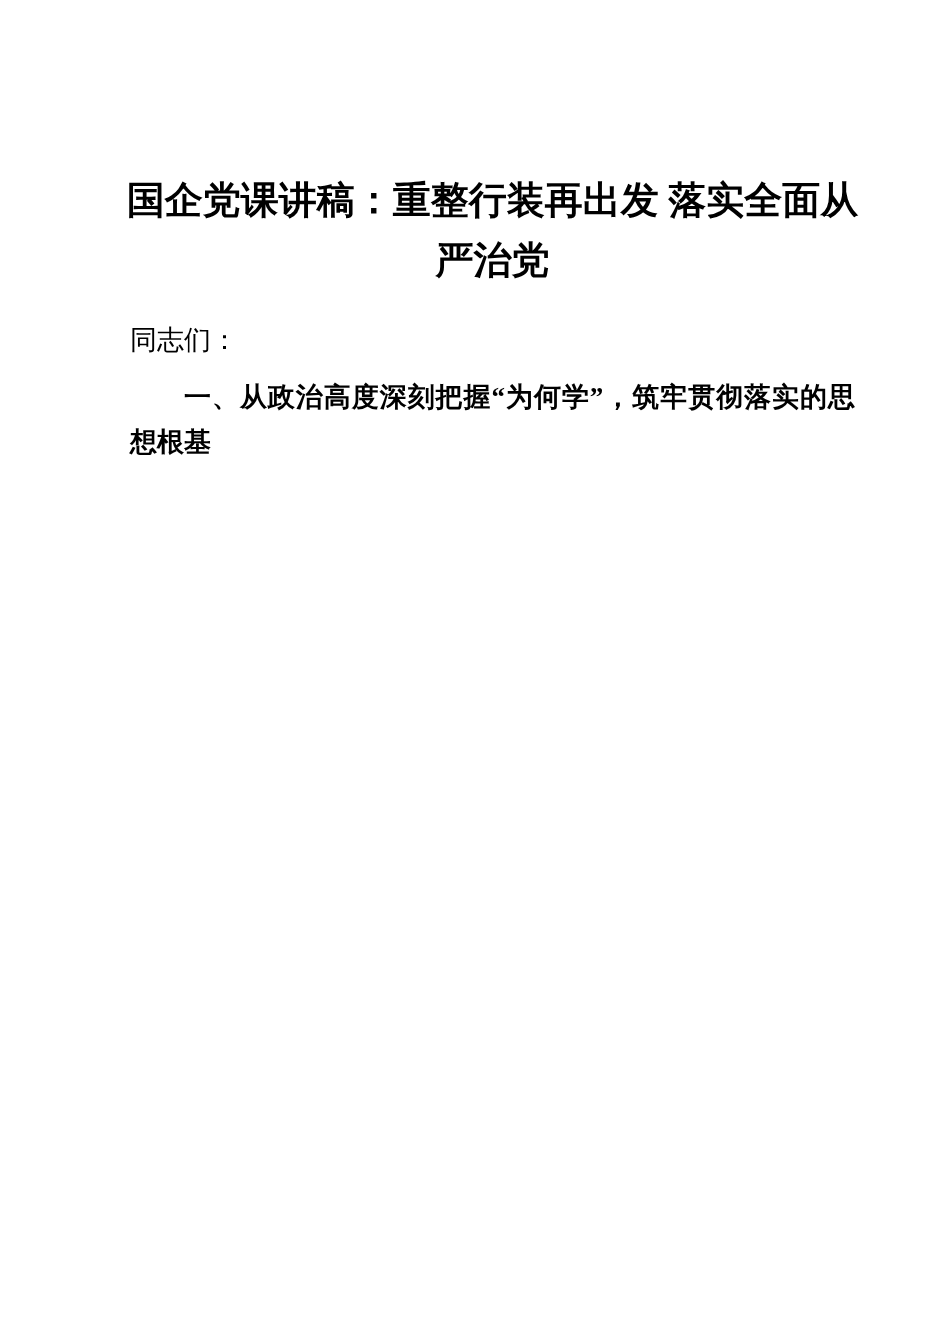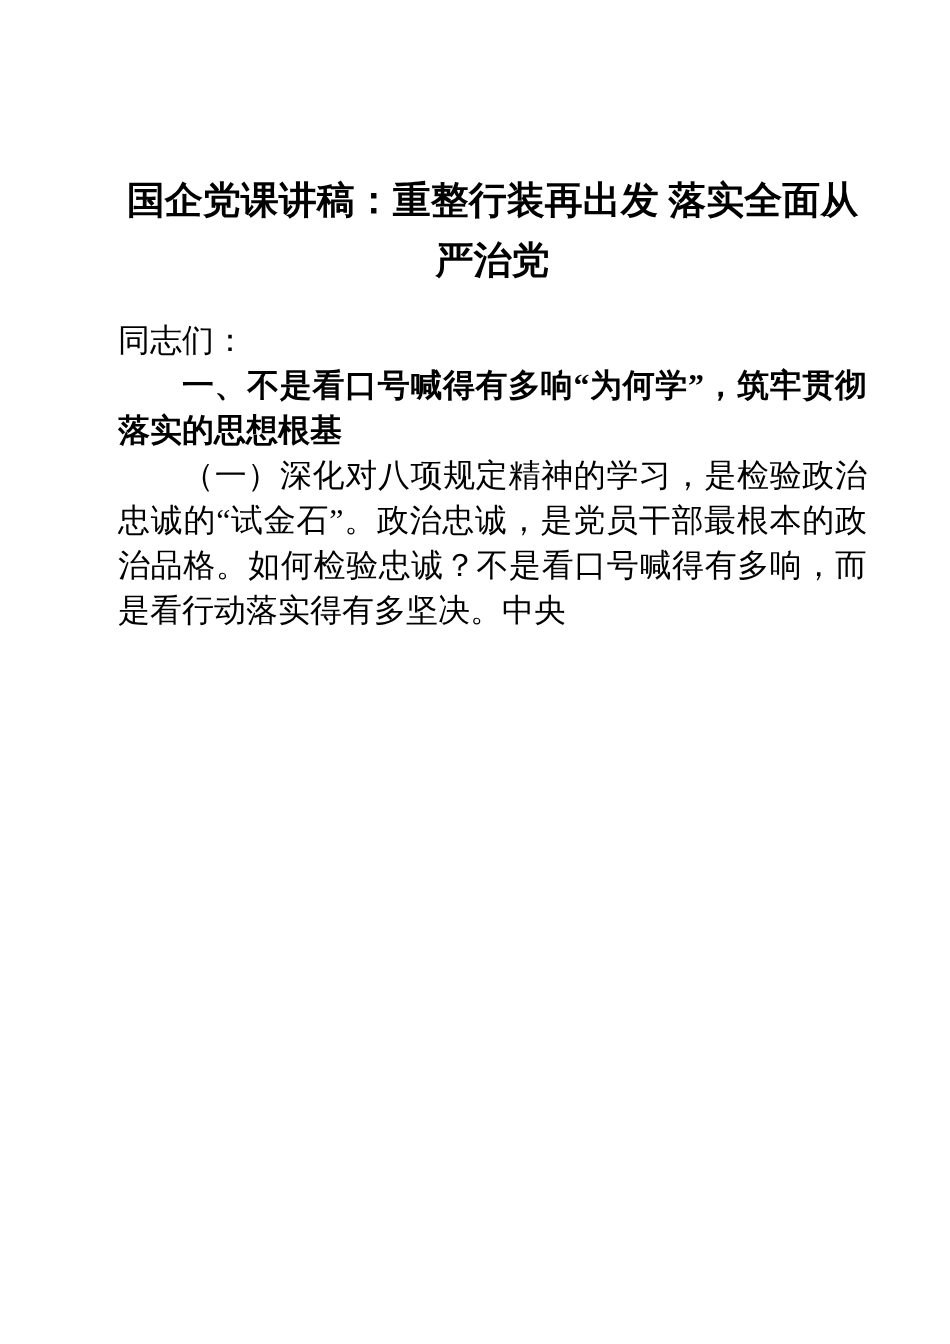--- a/index.html
+++ b/index.html
@@ -20,40 +20,39 @@
   }
   .doc-title {
     font-size: 38px;
     line-height: 60px;
     font-weight: bold;
     text-align: center;
     margin: 0 0 28px 0;
     letter-spacing: 0;
   }
   .para {
-    font-size: 32px;
+    font-size: 27px;
     line-height: 45px;
-    margin: 0;
+    margin: 12px;
     text-align: justify;
     text-justify: inter-ideograph;
     word-break: break-all;
   }
   .indent {
     text-indent: 2em;
   }
   .heading {
     font-weight: bold;
   }
 </style>
 </head>
 <body>
 
 <div class="page">
   <h1 class="doc-title">国企党课讲稿：重整行装再出发 落实全面从严治党</h1>
 
   <p class="para">同志们：</p>
 
 
-  <p class="para indent heading">一、不是看口号喊得有多响“为何学”，筑牢贯彻落实的思想根基</p>
+  <p class="para indent heading">一、从政治高度深刻把握“为何学”，筑牢贯彻落实的思想根基</p>
 
 
-  <p class="para indent">（一）深化对八项规定精神的学习，是检验政治忠诚的“试金石”。政治忠诚，是党员干部最根本的政治品格。如何检验忠诚？不是看口号喊得有多响，而是看行动落实得有多坚决。中央</p>
 </div>
 
 </body></html>

